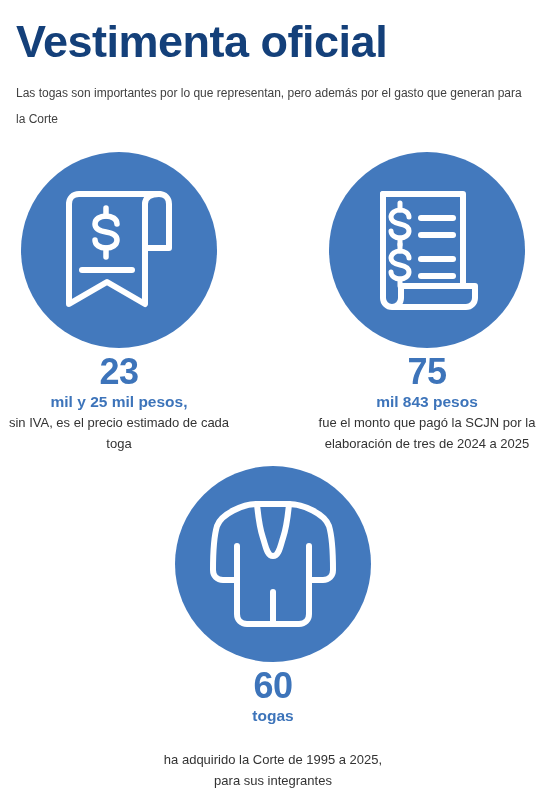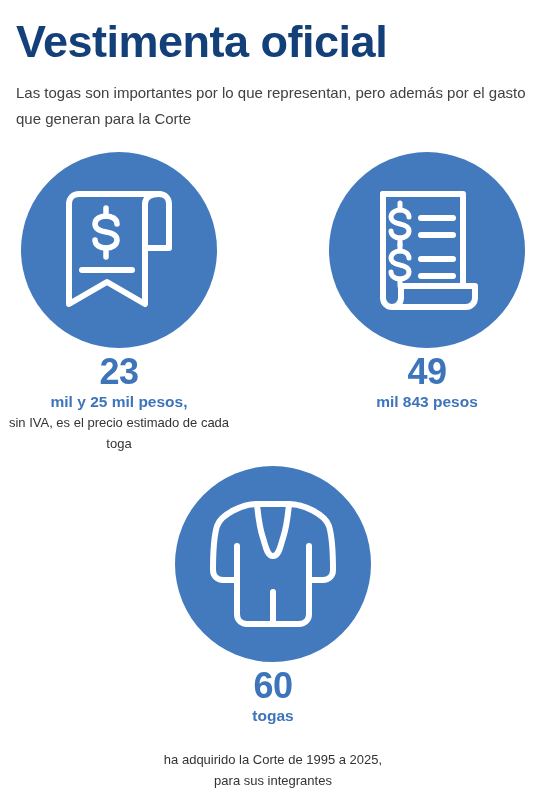--- a/index.html
+++ b/index.html
@@ -29,21 +29,21 @@
     font-size: 45px;
     line-height: 56px;
     font-weight: bold;
     letter-spacing: -0.5px;
     color: #14407a;
     font-family: "Liberation Sans", sans-serif;
   }
   .page-subtitle {
     margin: 0;
     padding-top: 10px;
-    font-size: 15px;
+    font-size: 12px;
     line-height: 26px;
     color: #414141;
     font-weight: normal;
     max-width: 516px;
   }
 
   .stats-row {
     display: flex;
     justify-content: center;
     align-items: flex-start;
@@ -147,22 +147,23 @@
             <path d="M29 17 V24 M29 52 V59" stroke="#ffffff" stroke-width="5" stroke-linecap="round"></path>
             <path d="M38 72 C38 68 34 65 29 65 C24 65 20 68 20 72 C20 76 24 78 29 79 C34 80 38 82 38 86 C38 90 34 93 29 93 C24 93 20 90 20 86" stroke="#ffffff" stroke-width="5" stroke-linecap="round" stroke-linejoin="round" fill="none"></path>
             <path d="M29 58 V65 M29 93 V100" stroke="#ffffff" stroke-width="5" stroke-linecap="round"></path>
             <path d="M50 32 H82" stroke="#ffffff" stroke-width="6" stroke-linecap="round"></path>
             <path d="M50 49 H82" stroke="#ffffff" stroke-width="6" stroke-linecap="round"></path>
             <path d="M50 73 H82" stroke="#ffffff" stroke-width="6" stroke-linecap="round"></path>
             <path d="M50 90 H82" stroke="#ffffff" stroke-width="6" stroke-linecap="round"></path>
           </svg>
         </span>
       </div>
-      <div class="stat-number">49</div>
+      <div class="stat-number">75</div>
       <div class="stat-unit">mil 843 pesos</div>
+      <div class="stat-desc">fue el monto que pagó la SCJN por la elaboración de tres de 2024 a 2025</div>
     </div>
 
   </div>
 
   <div class="third-wrap">
     <div class="stat-card centered-card">
       <div class="icon-circle">
         <span>
           <svg width="136" height="136" viewBox="0 0 136 136" fill="none" xmlns="http://www.w3.org/2000/svg">
             <path d="M52 8 H84 C98 8 120 18 124 30 C127 40 128 62 128 74 C128 80 124 84 118 84 H104" stroke="#ffffff" stroke-width="6" stroke-linecap="round" stroke-linejoin="round" fill="none"></path>

